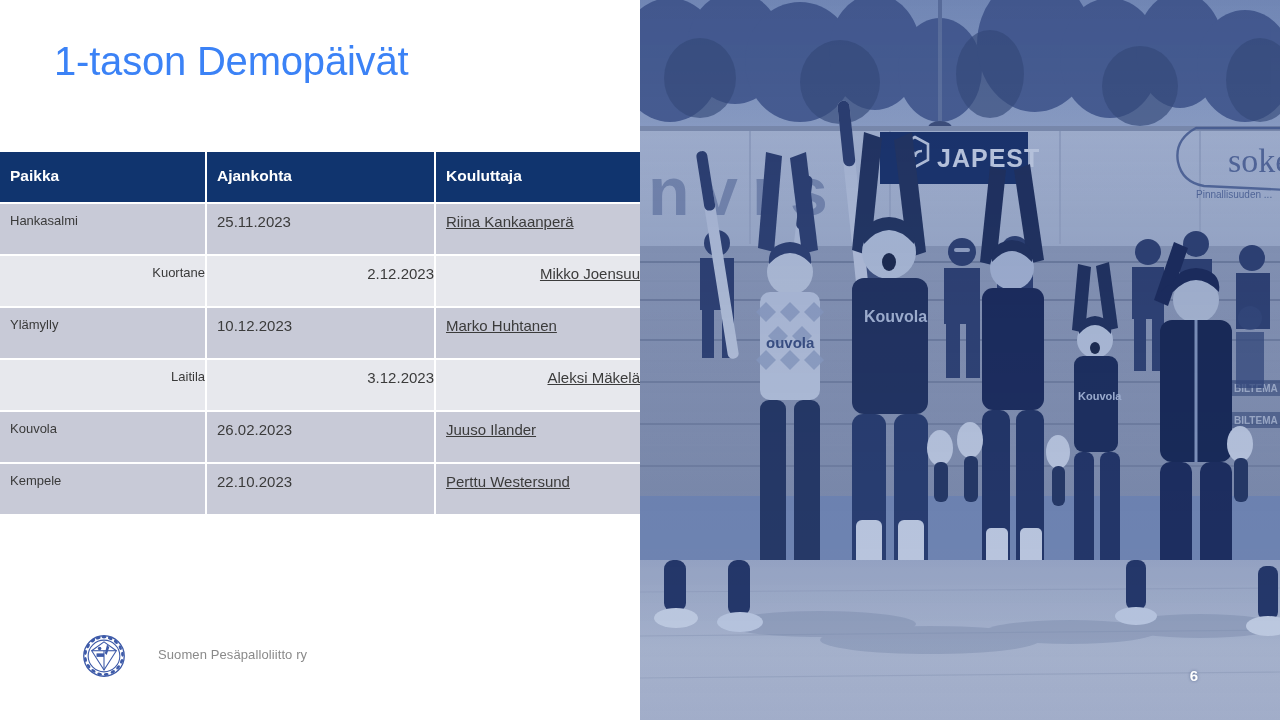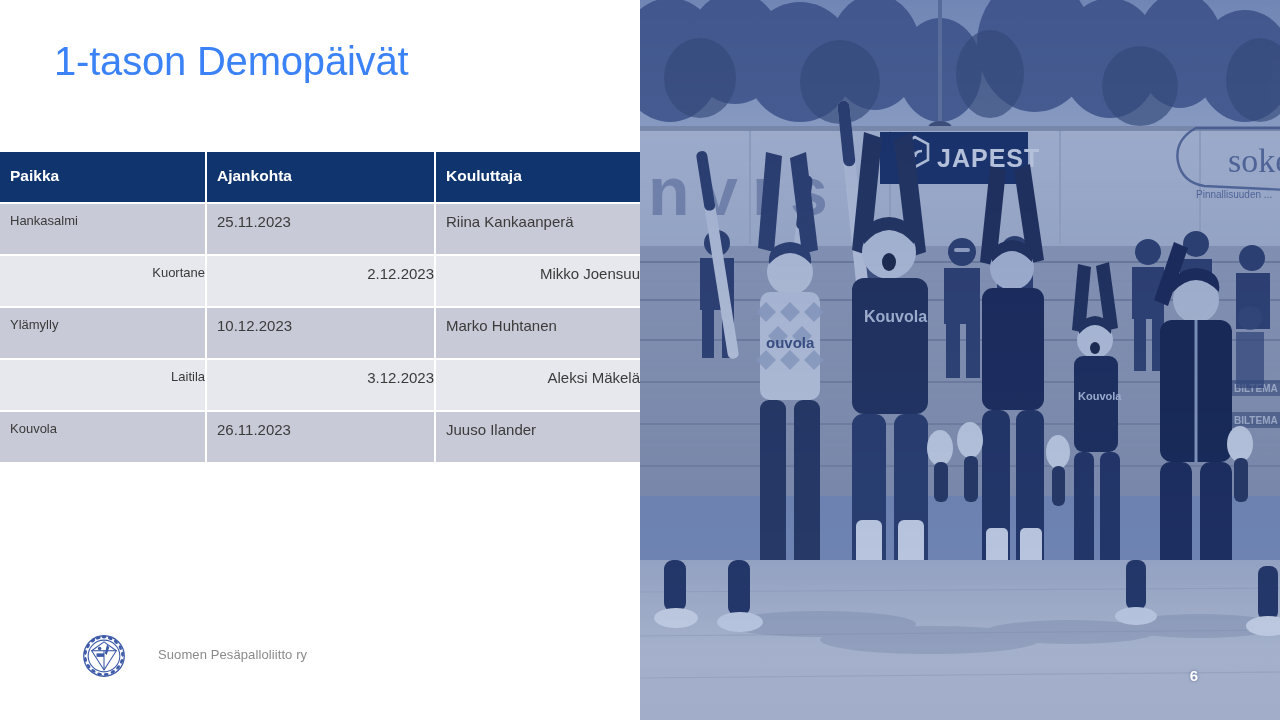--- a/index.html
+++ b/index.html
@@ -78,21 +78,21 @@
     font-size: 15px;
     color: #3b3b3b;
     text-align: left;
     padding: 9px 0 9px 10px;
     vertical-align: top;
     border-right: 2px solid #ffffff;
     border-bottom: 2px solid #ffffff;
     line-height: 1.25;
     margin-left: 47px;
   }
-  table.demo-table tbody td:last-child { border-right: none; }
+  table.demo-table tbody td:last-child { border-right: none; text-decoration: underline; }
 
   table.demo-table tbody td.col-paikka {
     font-size: 13px;
     color: #3a3a3a;
   }
 
   table.demo-table tbody tr.band-dark  td { background: #c8cad7; }
   table.demo-table tbody tr.band-light td { background: #e7e8ed; text-align: right; }
 
   table.demo-table tbody tr { height: 52px; }
@@ -200,22 +200,27 @@
             <td class="col-ajankohta">10.12.2023</td>
             <td class="col-kouluttaja">Marko Huhtanen</td>
           </tr>
           <tr class="band-light">
             <td class="col-paikka">Laitila</td>
             <td class="col-ajankohta">3.12.2023</td>
             <td class="col-kouluttaja">Aleksi Mäkelä</td>
           </tr>
           <tr class="band-dark">
             <td class="col-paikka">Kouvola</td>
-            <td class="col-ajankohta">26.11.2023</td>
+            <td class="col-ajankohta">26.02.2023</td>
             <td class="col-kouluttaja">Juuso Ilander</td>
+          </tr>
+          <tr class="band-dark">
+            <td class="col-paikka">Kempele</td>
+            <td class="col-ajankohta">22.10.2023</td>
+            <td class="col-kouluttaja">Perttu Westersund</td>
           </tr>
         </tbody>
       </table>
     </div>
 
     <div class="footer">
       <div class="footer-logo">
         <svg viewBox="0 0 100 100" width="44" height="44" aria-hidden="true">
 
           <circle cx="50" cy="50" r="46" fill="none" stroke="#3d5aa8" stroke-width="3"></circle>

